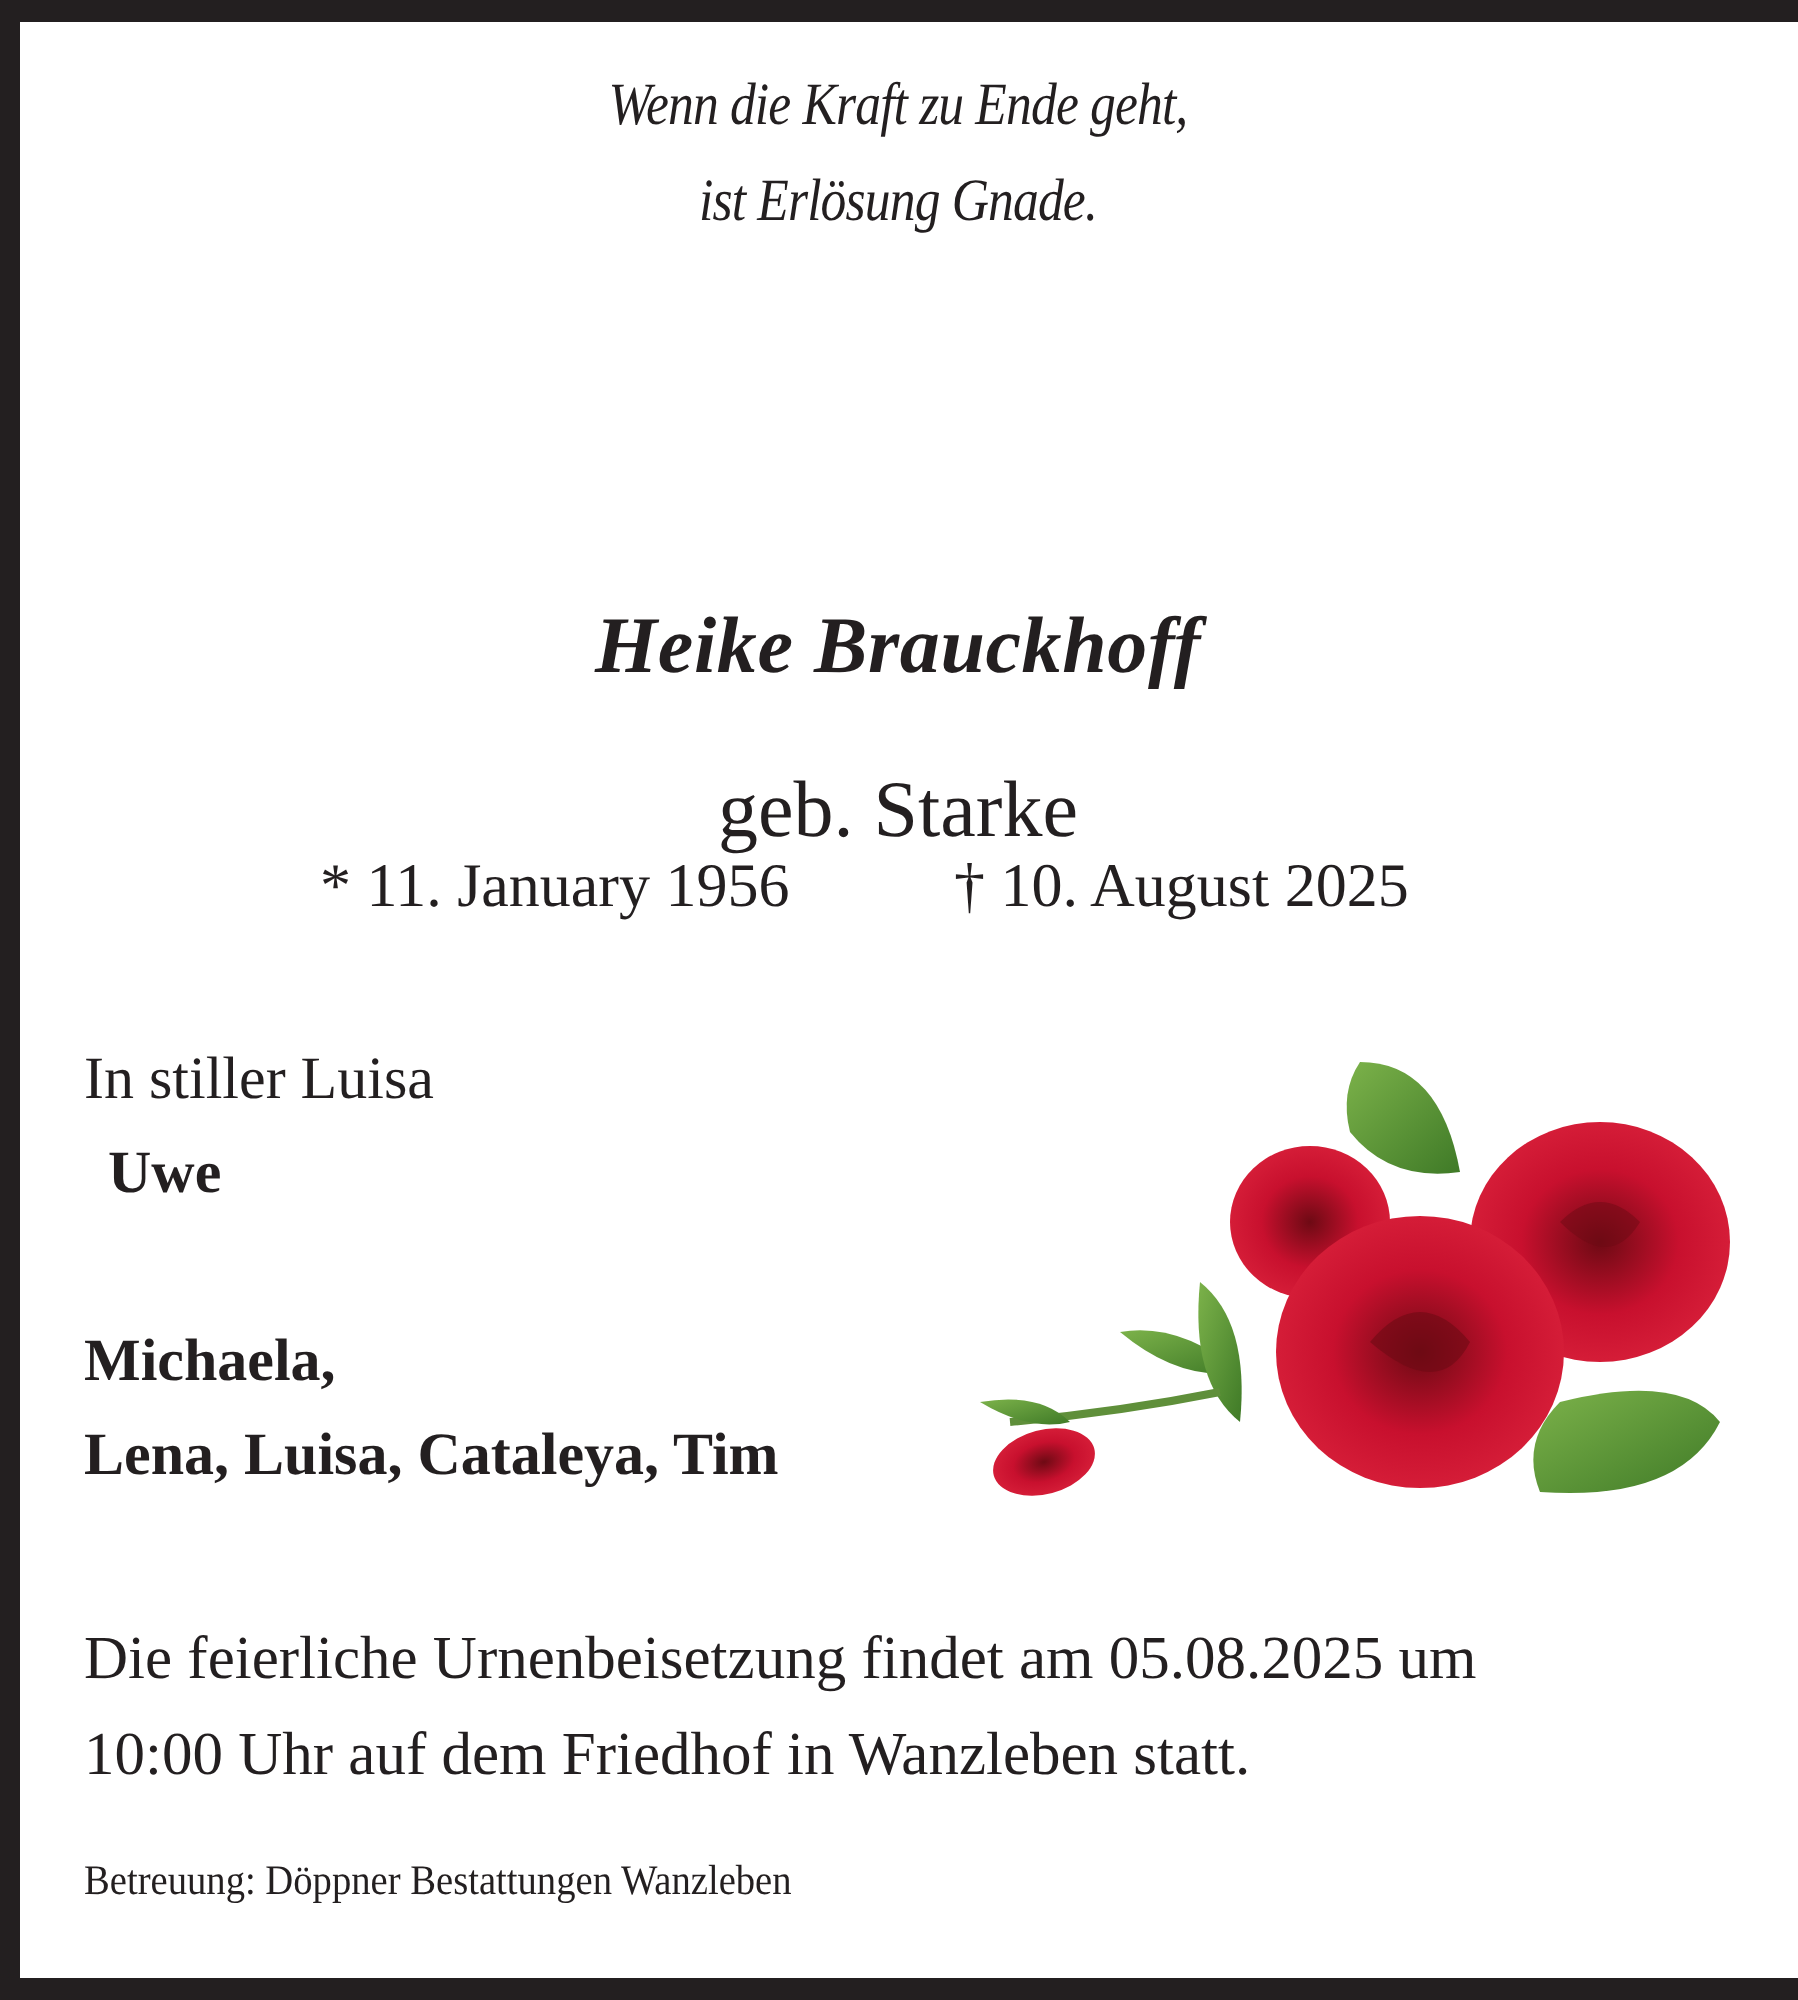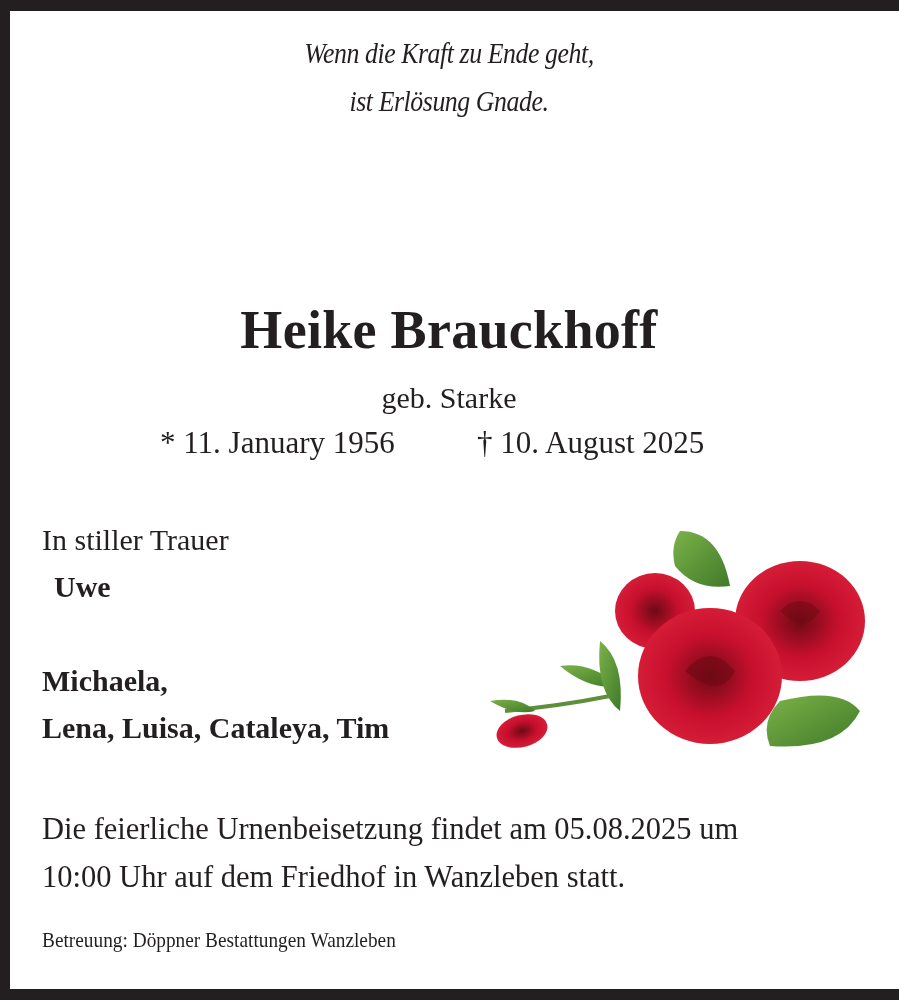--- a/index.html
+++ b/index.html
@@ -3,43 +3,43 @@
 <meta charset="utf-8">
 <style>
   html, body { margin:0; padding:0; }
   body { width:899px; height:1000px; background:#231f20; position:relative; overflow:hidden; }
   .card { position:absolute; left:10px; top:11px; width:878px; height:978px; background:#ffffff;padding-left:29px; }
   .serif { font-family:"Liberation Serif","DejaVu Serif",serif; color:#231f20; }
   .abs { position:absolute; white-space:nowrap; }
   .center { left:0; width:878px; text-align:center; }
   .motto { font-style:italic; font-size:30px; letter-spacing:-0.5px; transform:scaleX(0.86); transform-origin:center; }
   .intro { font-size:31px; left:32px; }
-  .name { font-weight:bold; font-size:54px; letter-spacing:0.3px; }
-  .born { font-size:30px; }
+  .name { font-weight:bold; font-size:40px; letter-spacing:0.3px;font-style:italic; }
+  .born { font-size:40px; }
   .dates { font-size:31px; }
   .mourn { font-size:30px; left:32px; }
   .bold { font-weight:bold; }
   .burial { font-size:30.5px; left:32px; }
   .care { font-size:21px; left:32px; transform:scaleX(0.92); transform-origin:left; }
   .roses { position:absolute; left:470px; top:500px; width:390px; height:240px; }
 </style>
 </head>
 <body>
 
 <div class="card">
   <div class="abs center serif motto" style="top:25px;">Wenn die Kraft zu Ende geht,</div>
   <div class="abs center serif motto" style="top:73px;">ist Erlösung Gnade.</div>
 
 
   <div class="abs center serif name" style="top:288px;">Heike Brauckhoff</div>
   <div class="abs center serif born" style="top:370px;">geb. Starke</div>
   <div class="abs serif dates" style="top:414px; left:150px;">* 11. January 1956</div>
   <div class="abs serif dates" style="top:414px; left:467px;">† 10. August 2025</div>
 
-  <div class="abs serif mourn" style="top:512px;">In stiller Trauer</div>
+  <div class="abs serif mourn" style="top:512px;">In stiller Luisa</div>
   <div class="abs serif mourn bold" style="top:559px;margin-left:12px;">Uwe</div>
   <div class="abs serif mourn bold" style="top:700px;">Lena, Luisa, Cataleya, Tim</div>
   <div class="abs serif mourn bold" style="top:653px;">Michaela,</div>
 
   <svg class="roses" viewBox="0 0 390 240">
     <defs>
       <radialGradient id="rg" cx="50%" cy="50%" r="55%">
         <stop offset="0%" stop-color="#6e0a14"></stop>
         <stop offset="55%" stop-color="#c8102e"></stop>
         <stop offset="100%" stop-color="#d8203a"></stop>

